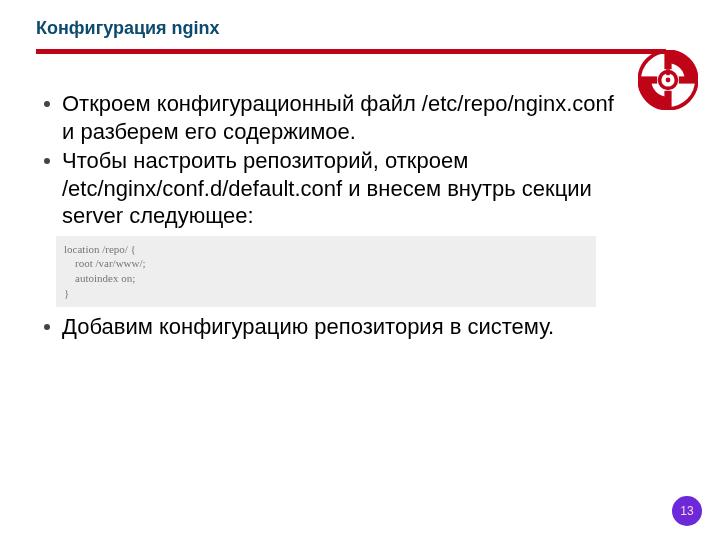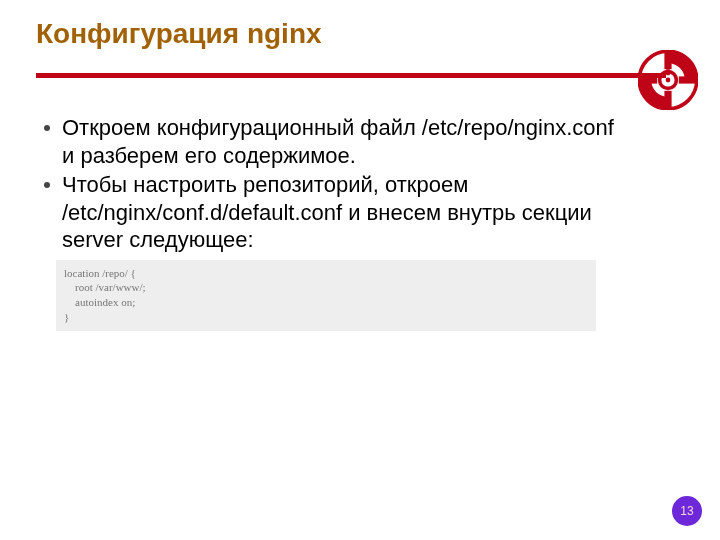--- a/index.html
+++ b/index.html
@@ -11,24 +11,24 @@
     position: relative;
     overflow: hidden;
   }
   .slide {
     width: 100%;
     height: 100%;
     padding: 18px 36px 20px 36px;
     position: relative;
   }
   .title {
-    color: #a16207;
-    font-size: 28px;
+    color: #0c4a6e;
+    font-size: 18px;
     font-weight: bold;
-    margin-bottom: 23px;
+    margin-bottom: 10px;
   }
   .divider {
     height: 5px;
     background: #c00418;
     width: 630px;
     margin-bottom: 36px;
   }
   .logo {
     position: absolute;
     right: 22px;
@@ -113,18 +113,19 @@
   <div class="content">
     <ul>
       <li>Откроем конфигурационный файл /etc/repo/nginx.conf и разберем его содержимое.</li>
       <li>Чтобы настроить репозиторий, откроем /etc/nginx/conf.d/default.conf и внесем внутрь секции server следующее:</li>
     </ul>
     <div class="codeblock">location /repo/ {
     root /var/www/;
     autoindex on;
 }</div>
     <ul>
+      <li>Добавим конфигурацию репозитория в систему.</li>
     </ul>
   </div>
 
   <div class="pagenum">13</div>
 
 </div>
 
 </body></html>

